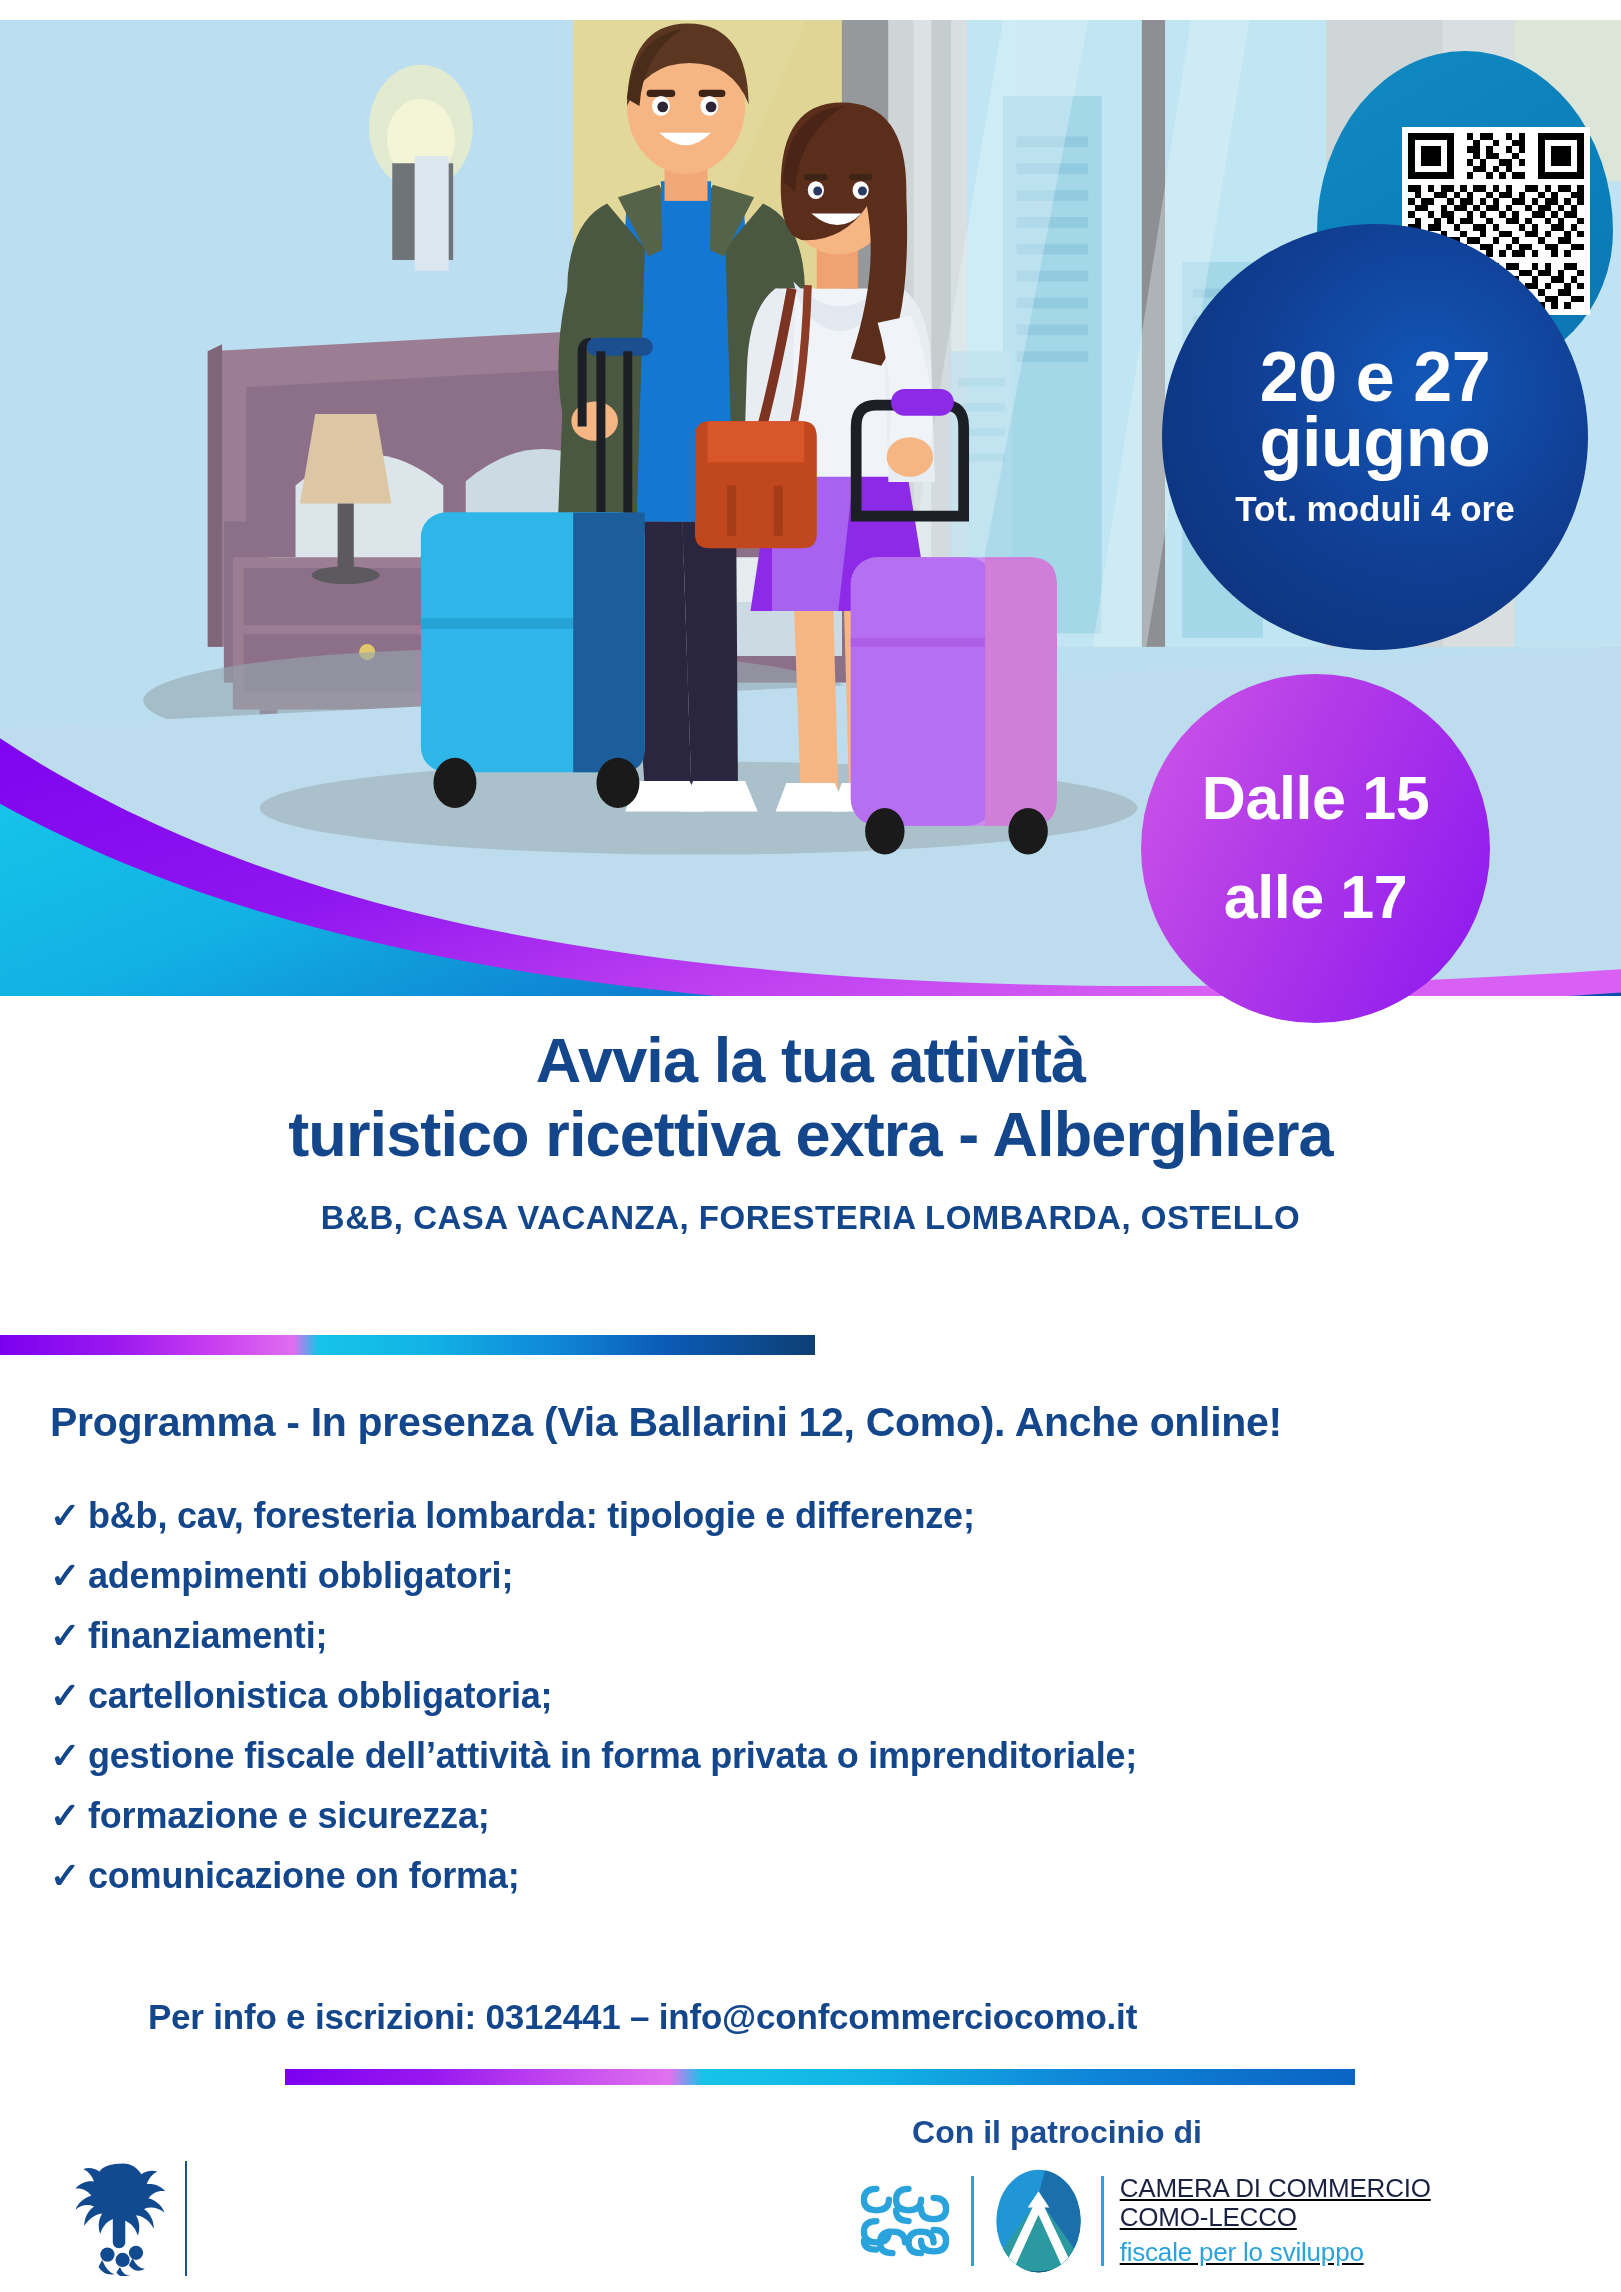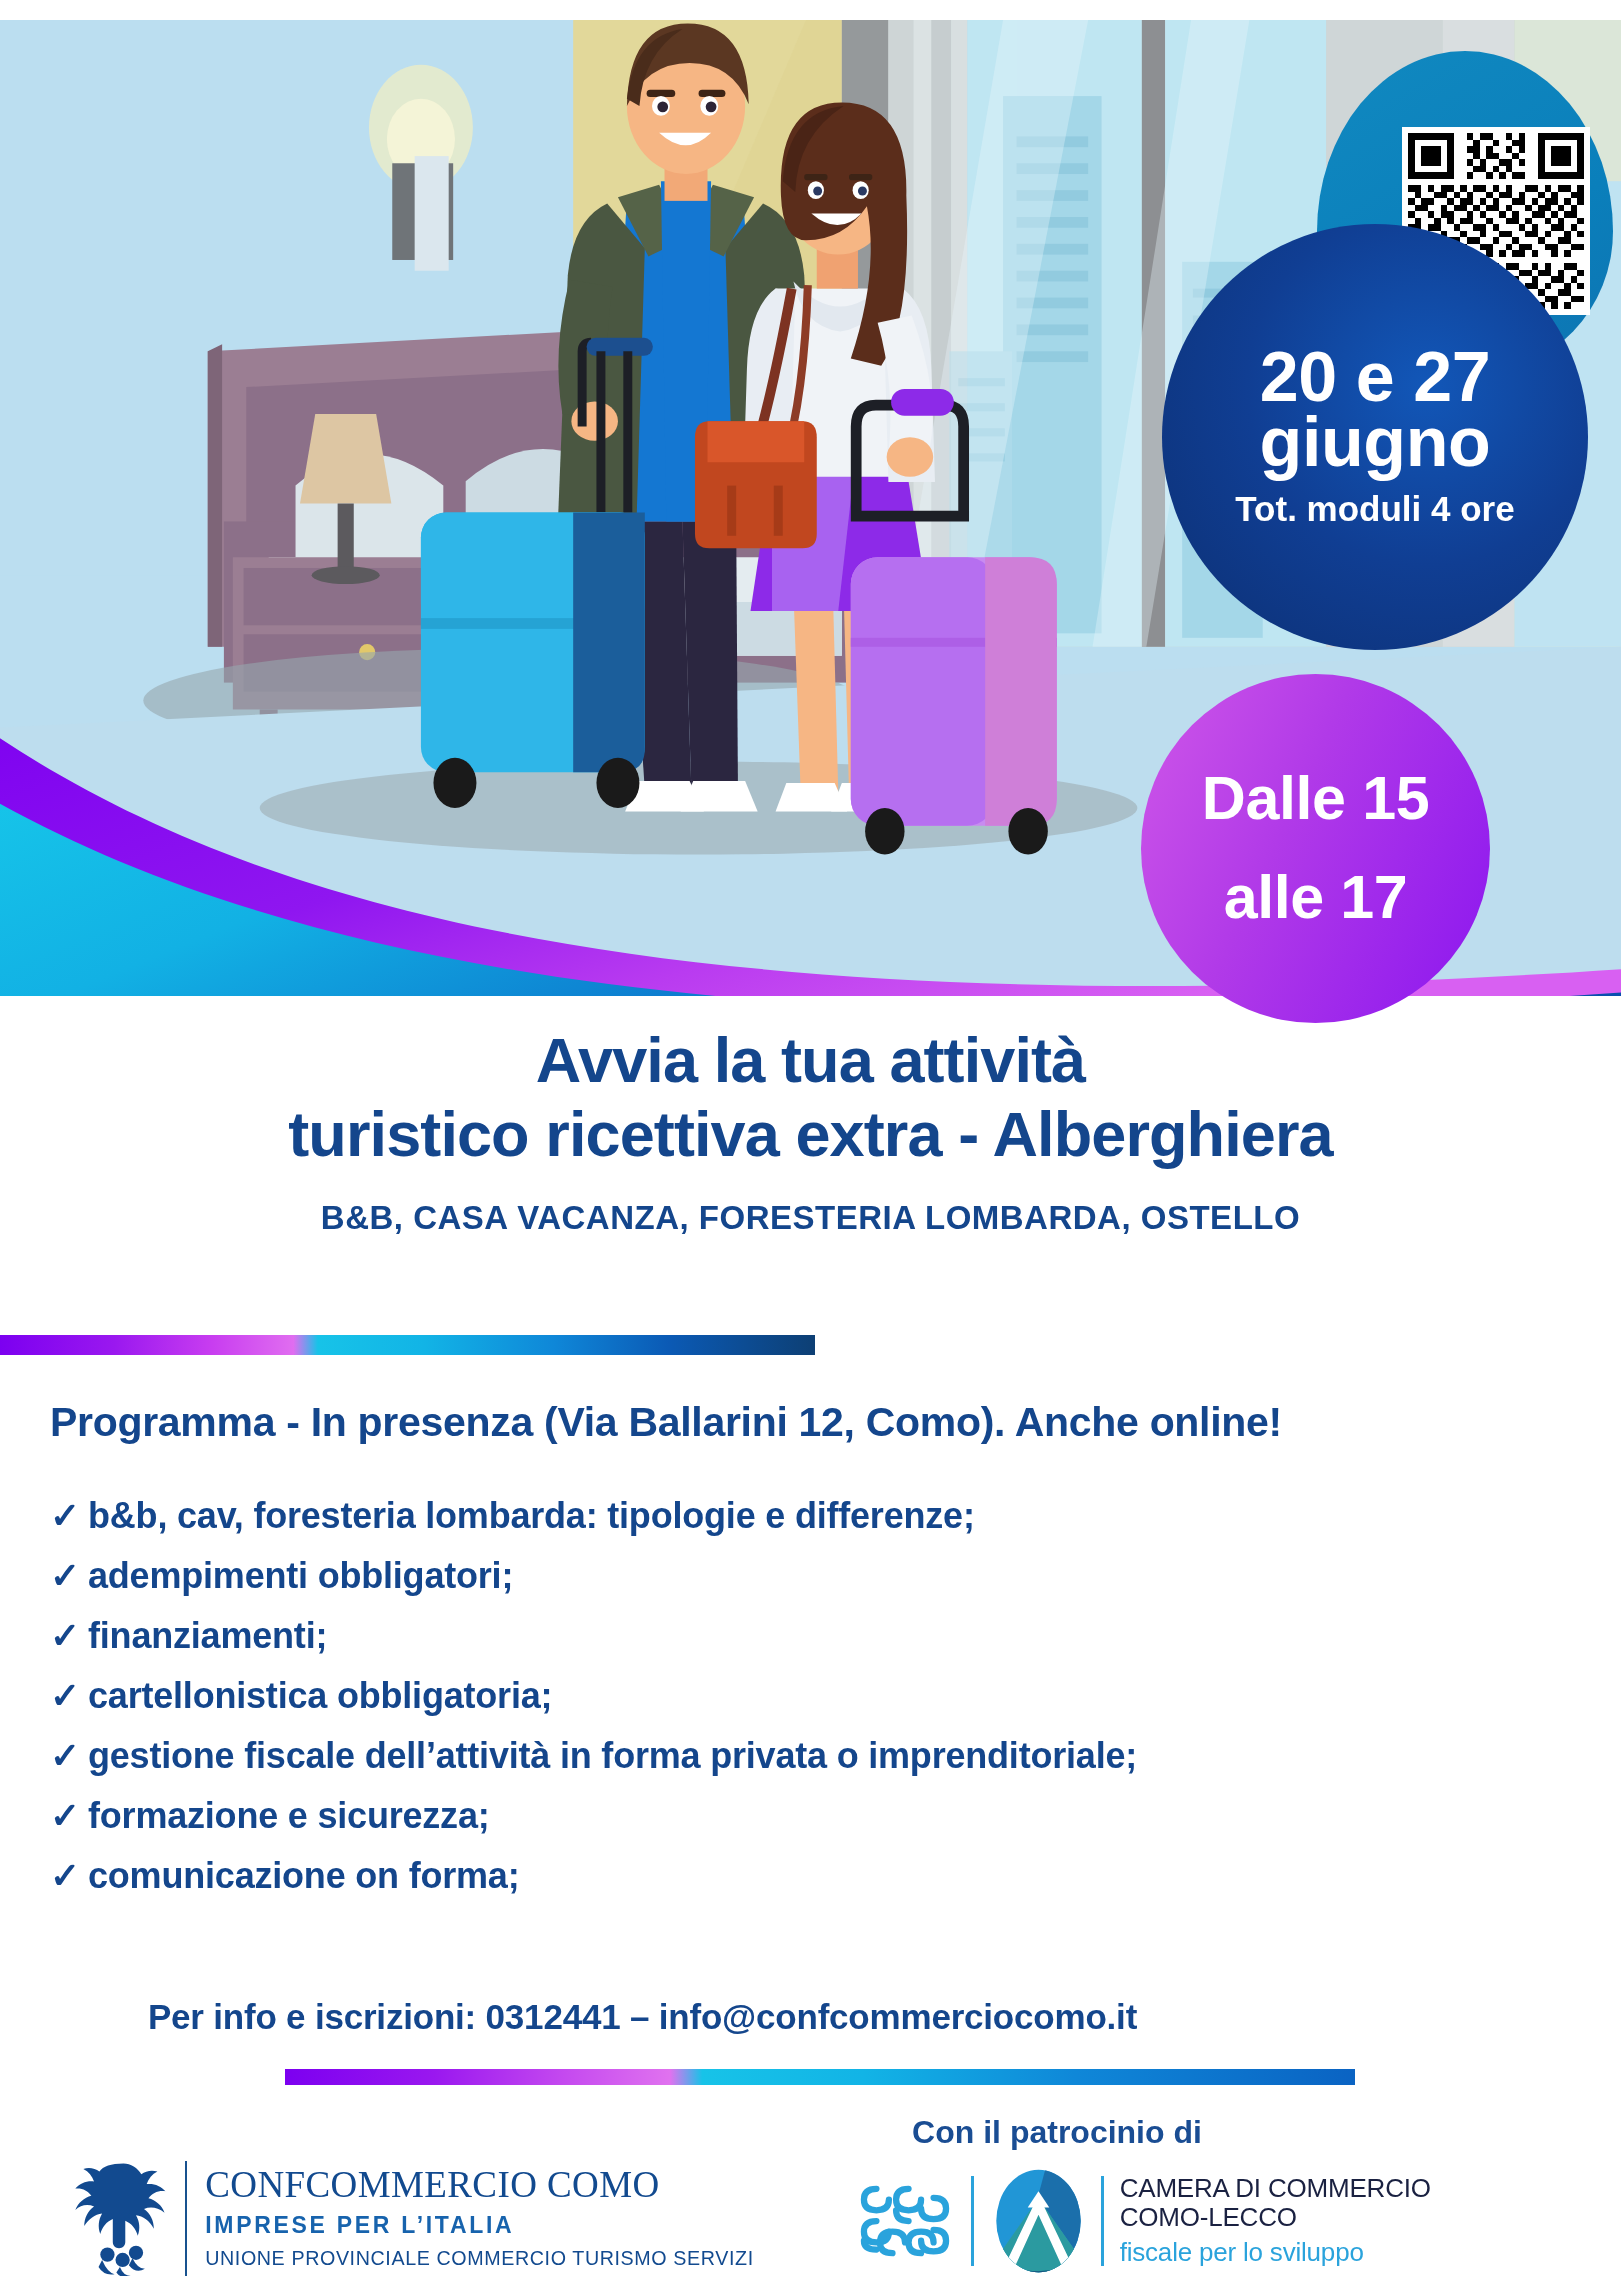--- a/index.html
+++ b/index.html
@@ -241,21 +241,21 @@
     margin: 0 16px;
     flex: 0 0 auto;
   }
   .cam-mark { width: 97px; height: 106px; flex: 0 0 auto; }
   .cam-rule2 {
     width: 2.7px; height: 90px;
     background: #2aa3dc;
     margin: 0 16px 0 14.3px;
     flex: 0 0 auto;
   }
-  .cam-text { display: flex; flex-direction: column; }
+  .cam-text { display: flex; flex-direction: column; text-decoration: underline; }
   .cam-l1, .cam-l2 {
     font-size: 26px;
     font-weight: 400;
     color: #1a2141;
     line-height: 1.12;
     letter-spacing: -0.2px;
   }
   .cam-l3 {
     font-size: 26px;
     font-weight: 400;
@@ -757,25 +757,20 @@
                  C19 18 15 13 9 10 C15 8 22 9 27 13 C31 7 40 4 54 4 Z"></path>
         <circle cx="36" cy="106" r="8"></circle>
         <circle cx="53" cy="112" r="8"></circle>
         <circle cx="68" cy="104" r="8"></circle>
         <path d="M30 112 q6 14 14 16 q-12 2 -18 -8 Z"></path>
         <path d="M50 120 q4 10 12 10 q-10 4 -16 -4 Z"></path>
         <path d="M64 110 q6 12 14 12 q-10 6 -18 -4 Z"></path>
       </g>
     </svg>
     <div class="cc-rule"></div>
-    <div class="cc-text">
-      <div class="cc-name">CONFCOMMERCIO COMO</div>
-      <div class="cc-sub">IMPRESE PER L’ITALIA</div>
-      <div class="cc-sub2">UNIONE PROVINCIALE COMMERCIO TURISMO SERVIZI</div>
-    </div>
   </div>
 
   <div class="cam-logo">
     <svg class="cam-knot" viewBox="0 0 112 112">
       <g fill="none" stroke="#2aa3dc" stroke-width="7" stroke-linecap="round">
         <path d="M24 20 q-14 0 -14 12 q0 12 14 12 q14 0 14 -12"></path>
         <path d="M60 20 q-14 0 -14 12 q0 12 14 12 q14 0 14 -12"></path>
         <path d="M88 30 q14 0 14 12 q0 12 -14 12 q-14 0 -14 -12"></path>
         <path d="M24 56 q-14 0 -14 12 q0 12 14 12 q14 0 14 -12"></path>
         <path d="M88 66 q14 0 14 12 q0 12 -14 12 q-14 0 -14 -12"></path>

